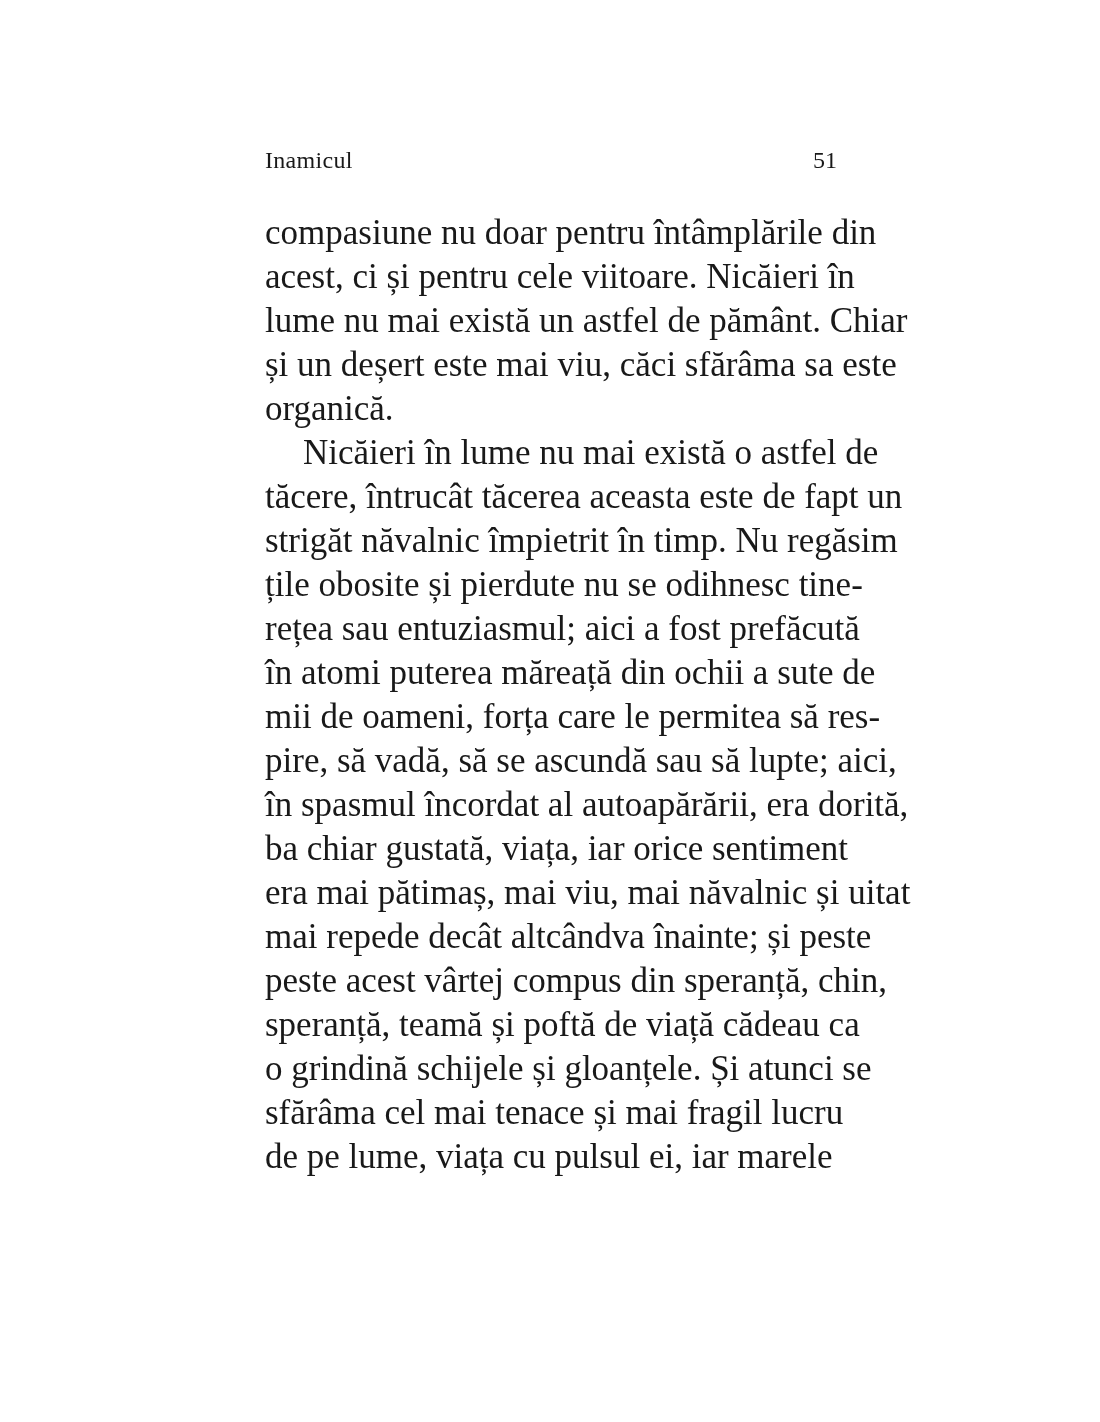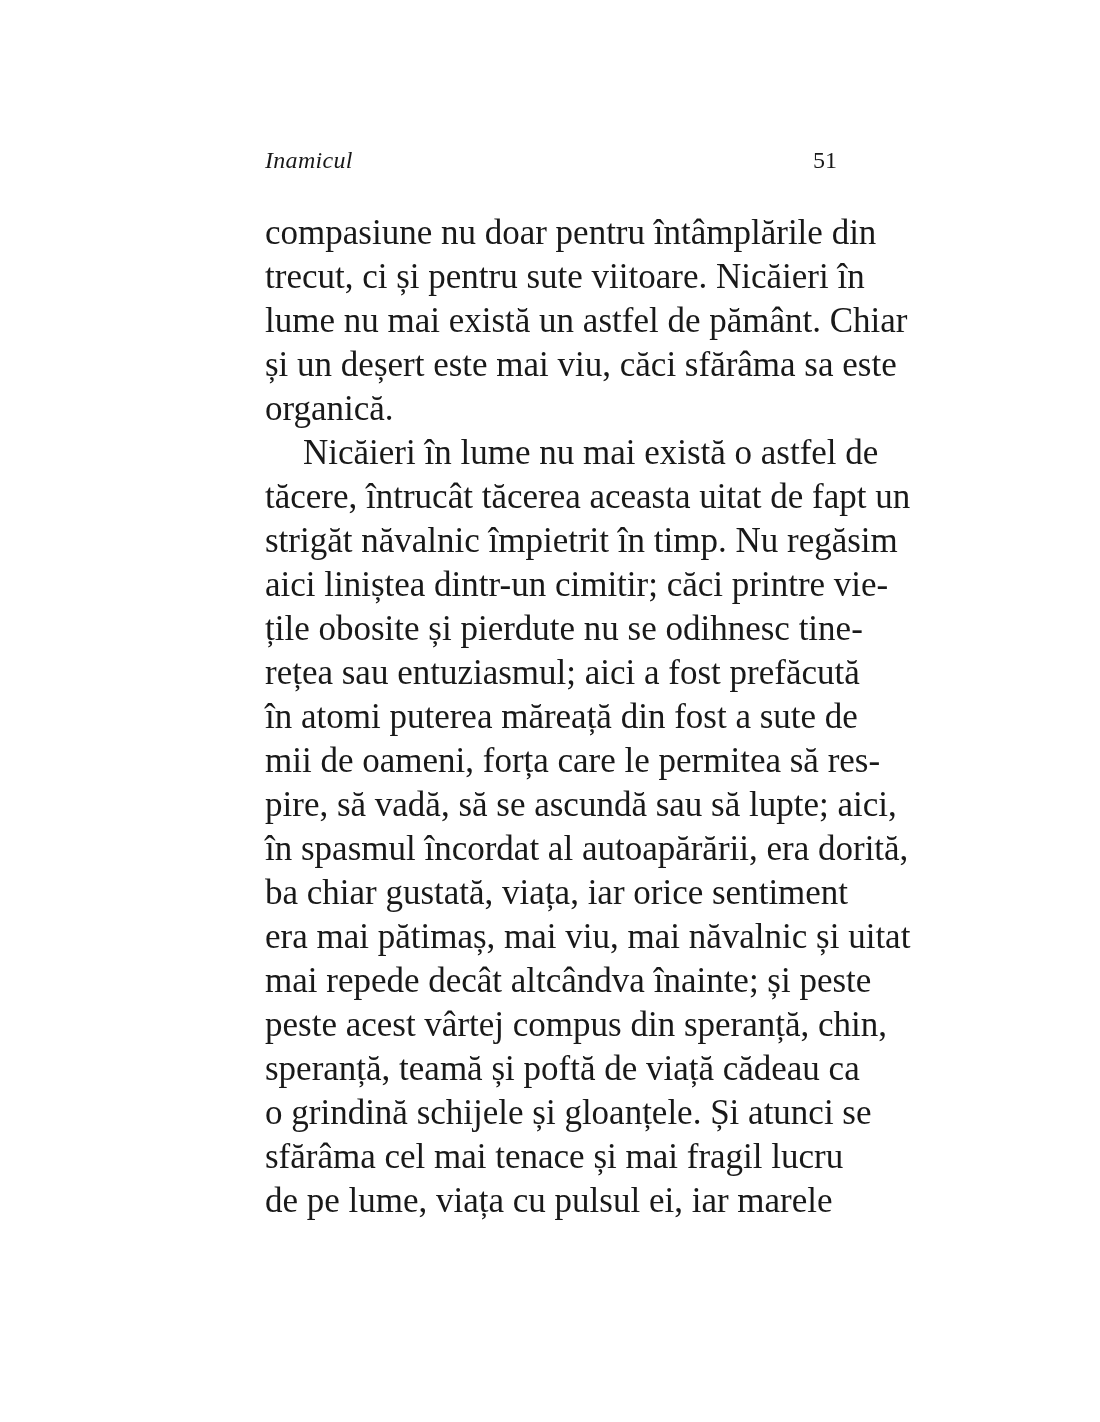--- a/index.html
+++ b/index.html
@@ -25,21 +25,20 @@
   }
   .running-header {
     display: flex;
     justify-content: space-between;
     align-items: baseline;
     font-size: 24px;
     line-height: 30px;
     margin-bottom: 36px;
   }
   .running-header .header-title {
-    font-style: italic;
     letter-spacing: 0.3px;
   }
   .running-header .page-number {
     font-style: normal;
     font-variant-numeric: oldstyle-nums;
   }
   .body-text {
     font-size: 35px;
   }
   .paragraph {
@@ -70,33 +69,32 @@
 
     <div class="running-header">
       <span class="header-title">Inamicul</span>
       <span class="page-number">51</span>
     </div>
 
     <main class="body-text">
 
     <div class="paragraph">
           <div class="text-line">compasiune nu doar pentru întâmplările din</div>
-          <div class="text-line">trecut, ci și pentru sute viitoare. Nicăieri în</div>
+          <div class="text-line">acest, ci și pentru cele viitoare. Nicăieri în</div>
           <div class="text-line">lume nu mai există un astfel de pământ. Chiar</div>
           <div class="text-line">și un deșert este mai viu, căci sfărâma sa este</div>
           <div class="text-line last">organică.</div>
         </div>
         <div class="paragraph">
           <div class="text-line indent">Nicăieri în lume nu mai există o astfel de</div>
-          <div class="text-line">tăcere, întrucât tăcerea aceasta uitat de fapt un</div>
+          <div class="text-line">tăcere, întrucât tăcerea aceasta este de fapt un</div>
           <div class="text-line">strigăt năvalnic împietrit în timp. Nu regăsim</div>
-          <div class="text-line">aici liniștea dintr-un cimitir; căci printre vie-</div>
           <div class="text-line">țile obosite și pierdute nu se odihnesc tine-</div>
           <div class="text-line">rețea sau entuziasmul; aici a fost prefăcută</div>
-          <div class="text-line">în atomi puterea măreață din fost a sute de</div>
+          <div class="text-line">în atomi puterea măreață din ochii a sute de</div>
           <div class="text-line">mii de oameni, forța care le permitea să res-</div>
           <div class="text-line">pire, să vadă, să se ascundă sau să lupte; aici,</div>
           <div class="text-line">în spasmul încordat al autoapărării, era dorită,</div>
           <div class="text-line">ba chiar gustată, viața, iar orice sentiment</div>
           <div class="text-line">era mai pătimaș, mai viu, mai năvalnic și uitat</div>
           <div class="text-line">mai repede decât altcândva înainte; și peste</div>
           <div class="text-line">peste acest vârtej compus din speranță, chin,</div>
           <div class="text-line">speranță, teamă și poftă de viață cădeau ca</div>
           <div class="text-line">o grindină schijele și gloanțele. Și atunci se</div>
           <div class="text-line">sfărâma cel mai tenace și mai fragil lucru</div>

